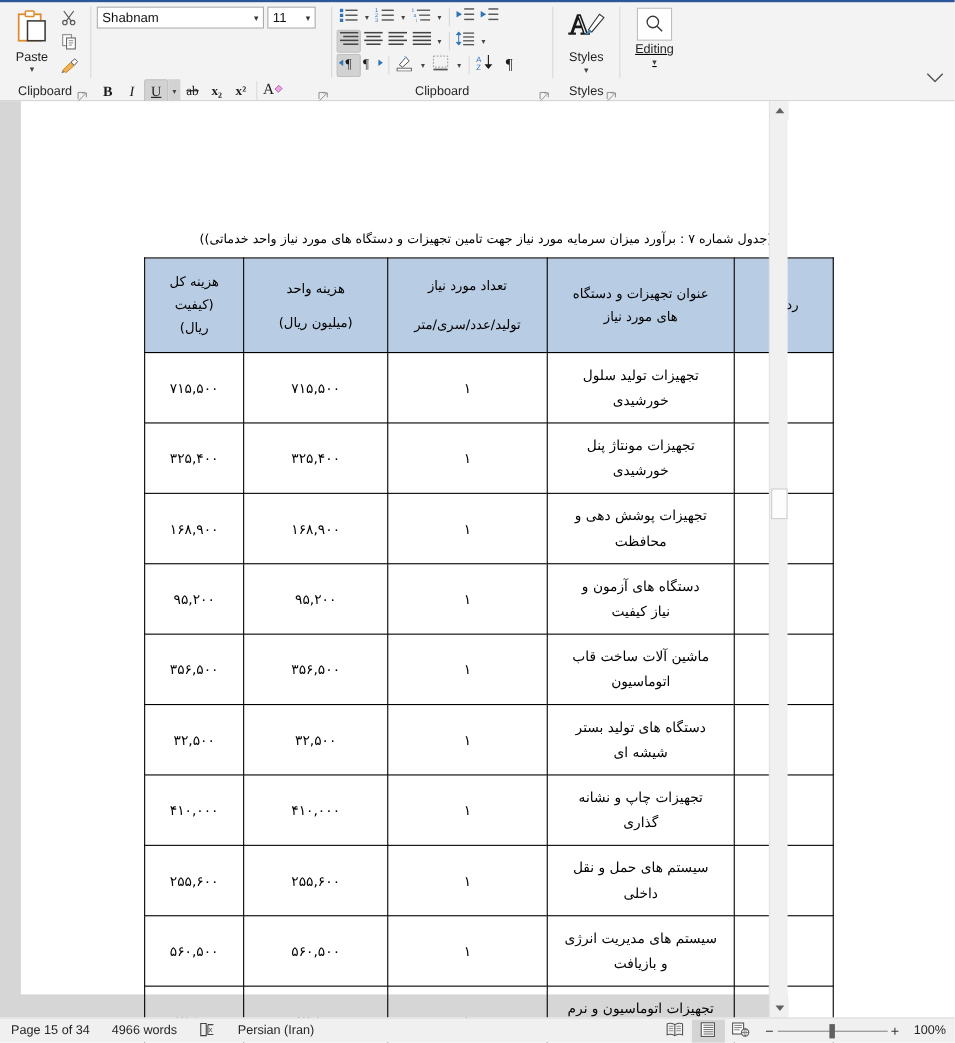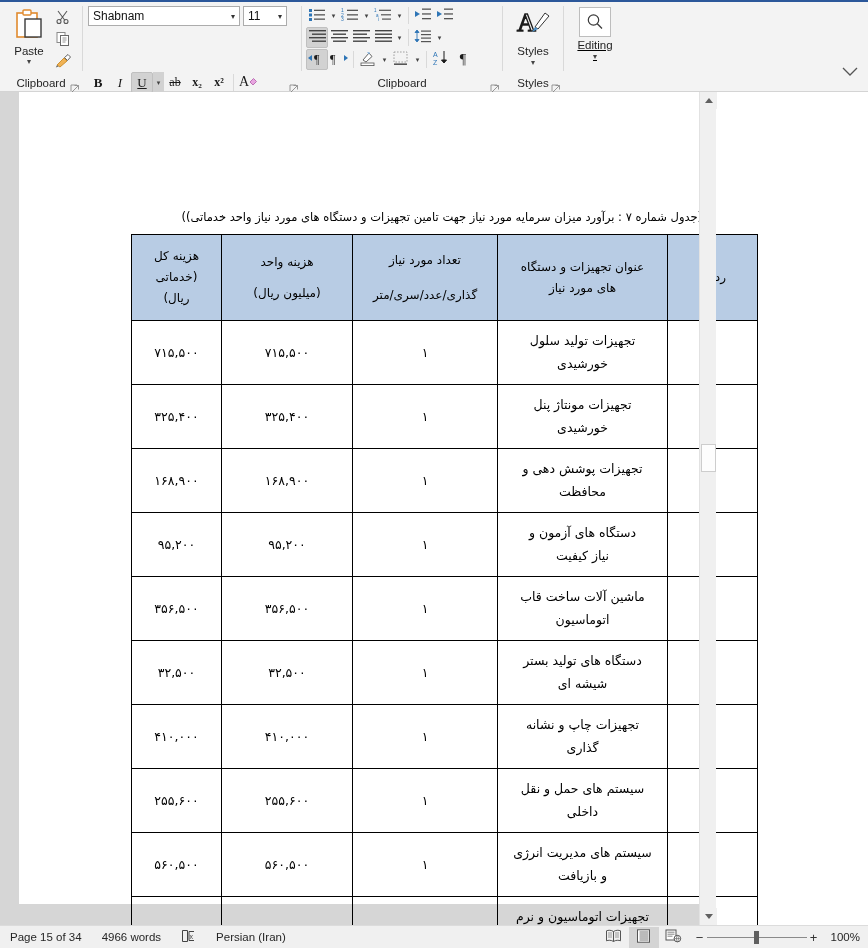--- a/index.html
+++ b/index.html
@@ -544,29 +544,29 @@
       <table id="doc-table">
         <thead>
           <tr>
             <th class="c-rank">ردیف</th>
             <th class="c-title">
               <span class="hdr-sub">عنوان تجهیزات و دستگاه</span>
               <span class="hdr-sub">های مورد نیاز</span>
             </th>
             <th class="c-qty">
               <span class="hdr-sub">تعداد مورد نیاز</span>
-              <span class="hdr-sub" style="margin-top:14px">گذاری/عدد/سری/متر</span>
+              <span class="hdr-sub" style="margin-top:14px">تولید/عدد/سری/متر</span>
             </th>
             <th class="c-unit">
               <span class="hdr-sub">هزینه واحد</span>
               <span class="hdr-sub" style="margin-top:10px">(میلیون ریال)</span>
             </th>
             <th class="c-total">
               <span class="hdr-sub">هزینه کل</span>
-              <span class="hdr-sub">(خدماتی</span>
+              <span class="hdr-sub">(کیفیت</span>
               <span class="hdr-sub">ریال)</span>
             </th>
           </tr>
         </thead>
         <tbody id="tbody">
             <tr>
               <td class="c-rank">۱</td>
               <td class="c-title"><span>تجهیزات تولید سلول</span><br><span>خورشیدی</span></td>
               <td class="c-qty">۱</td>
               <td class="c-unit">۷۱۵,۵۰۰</td>

